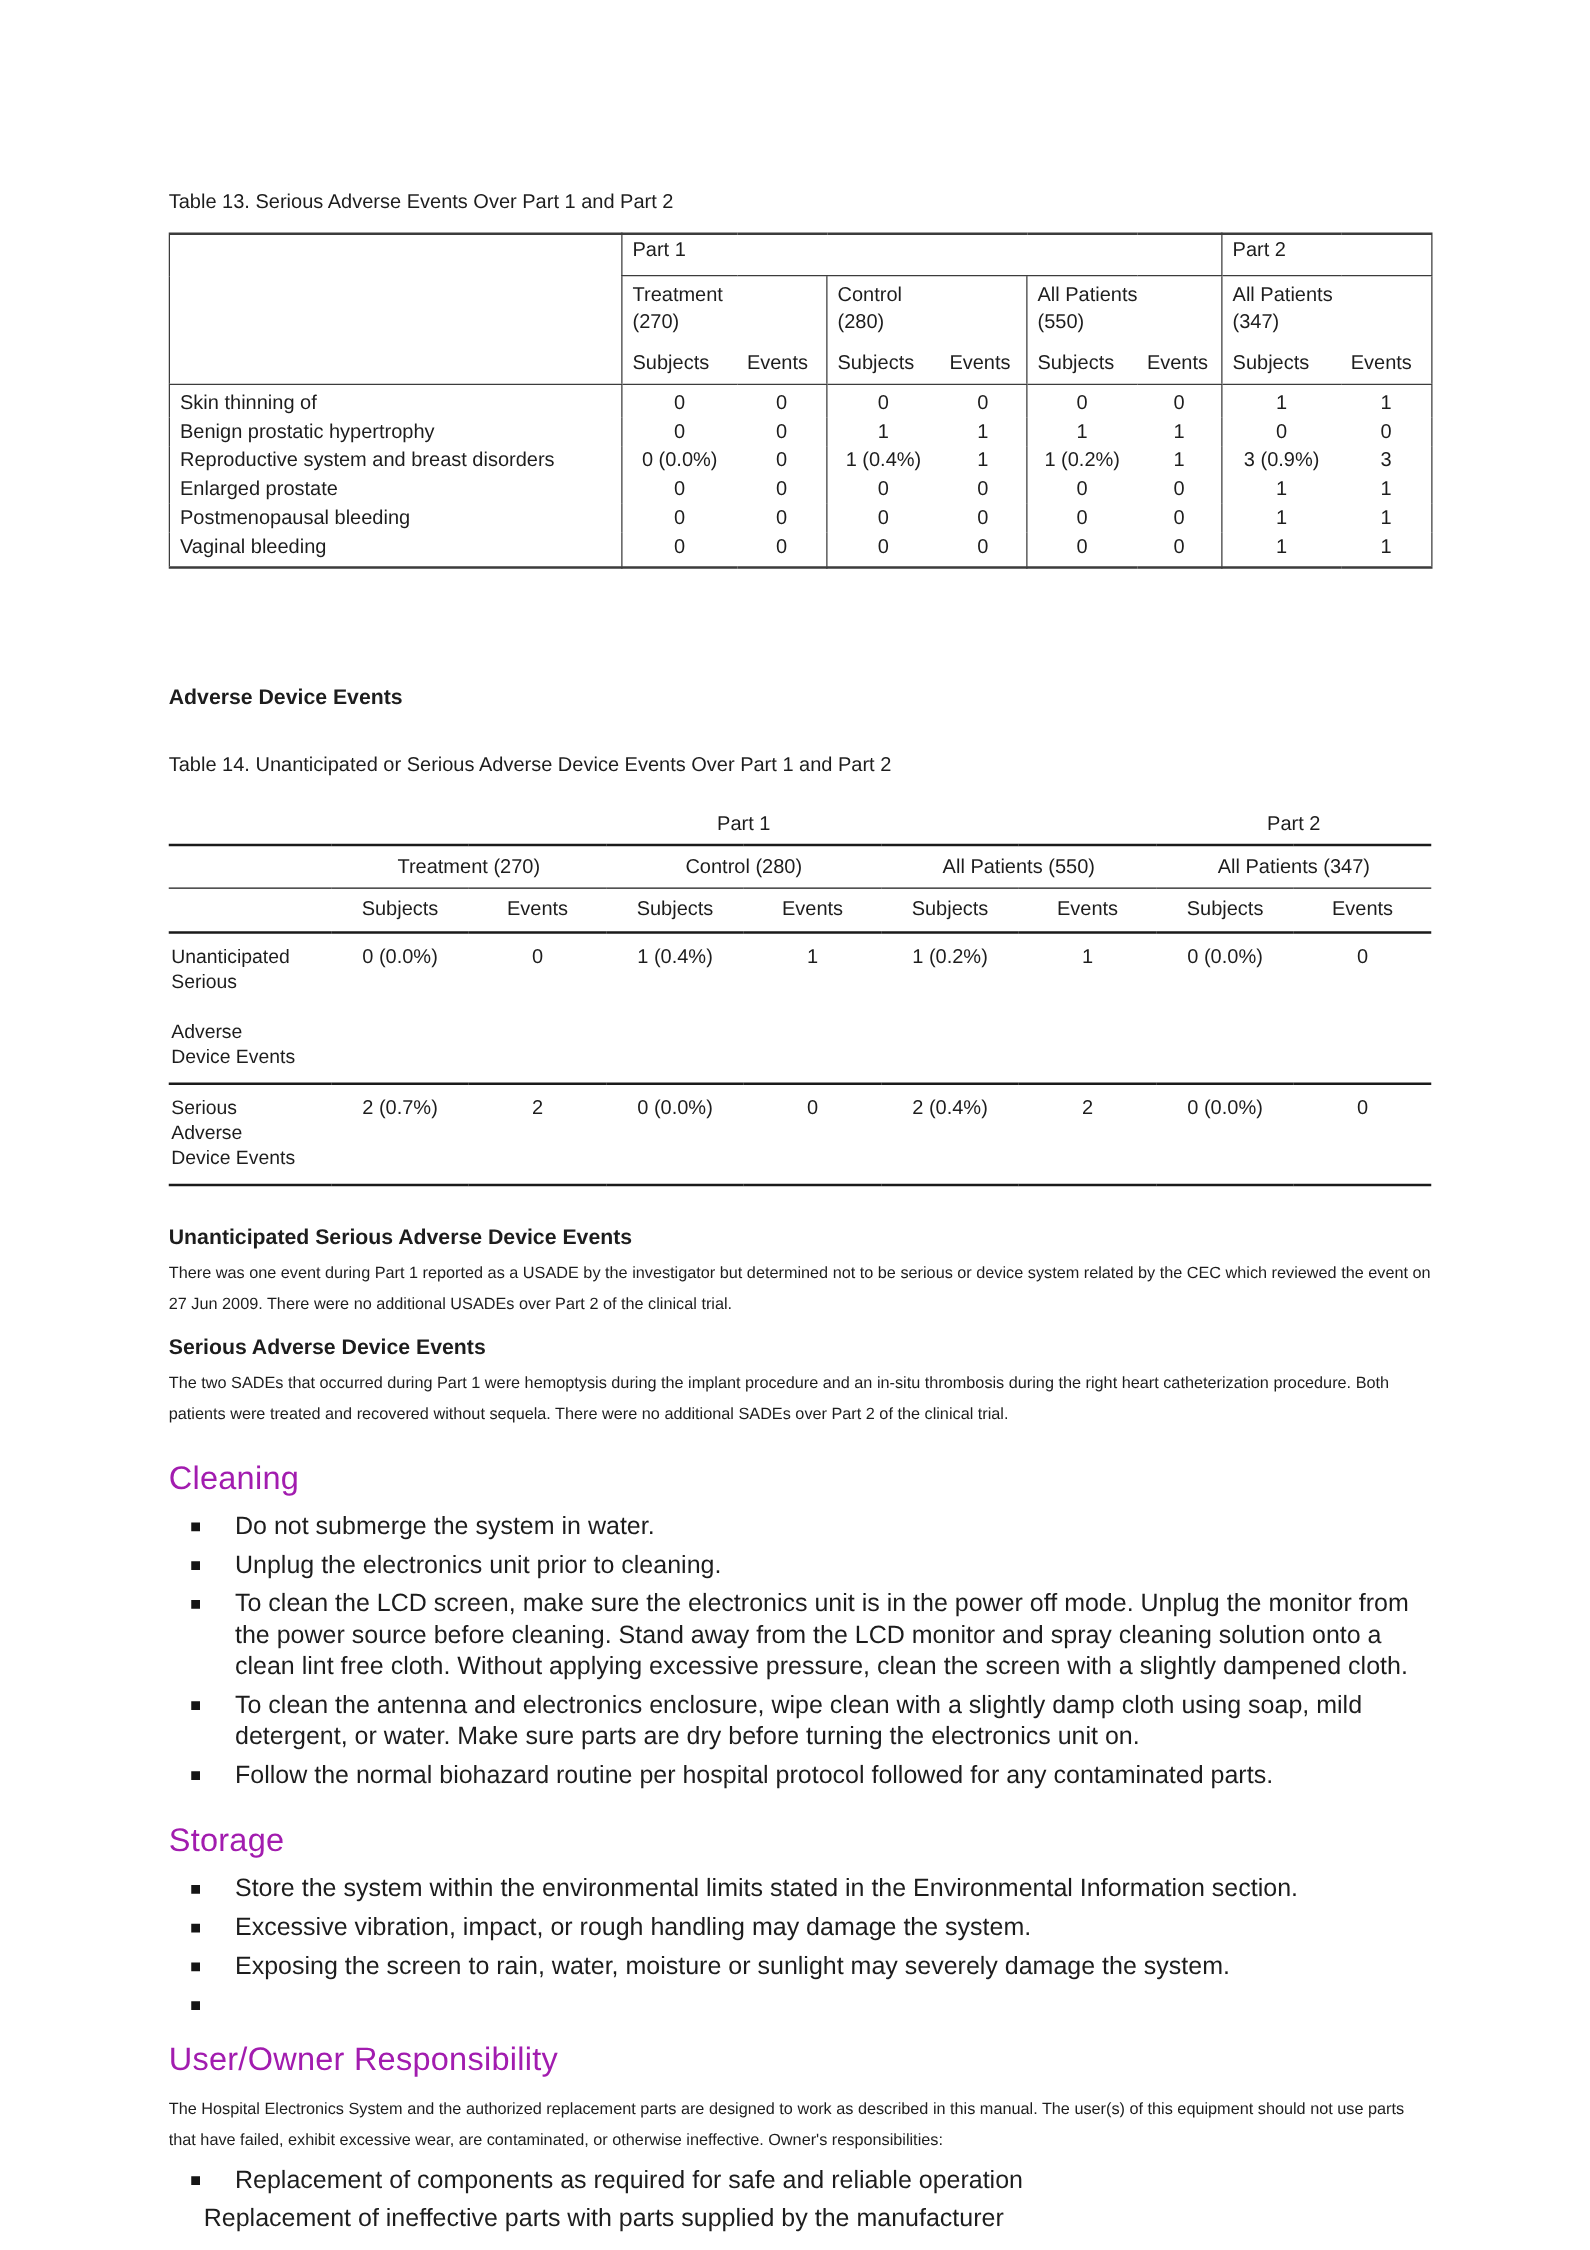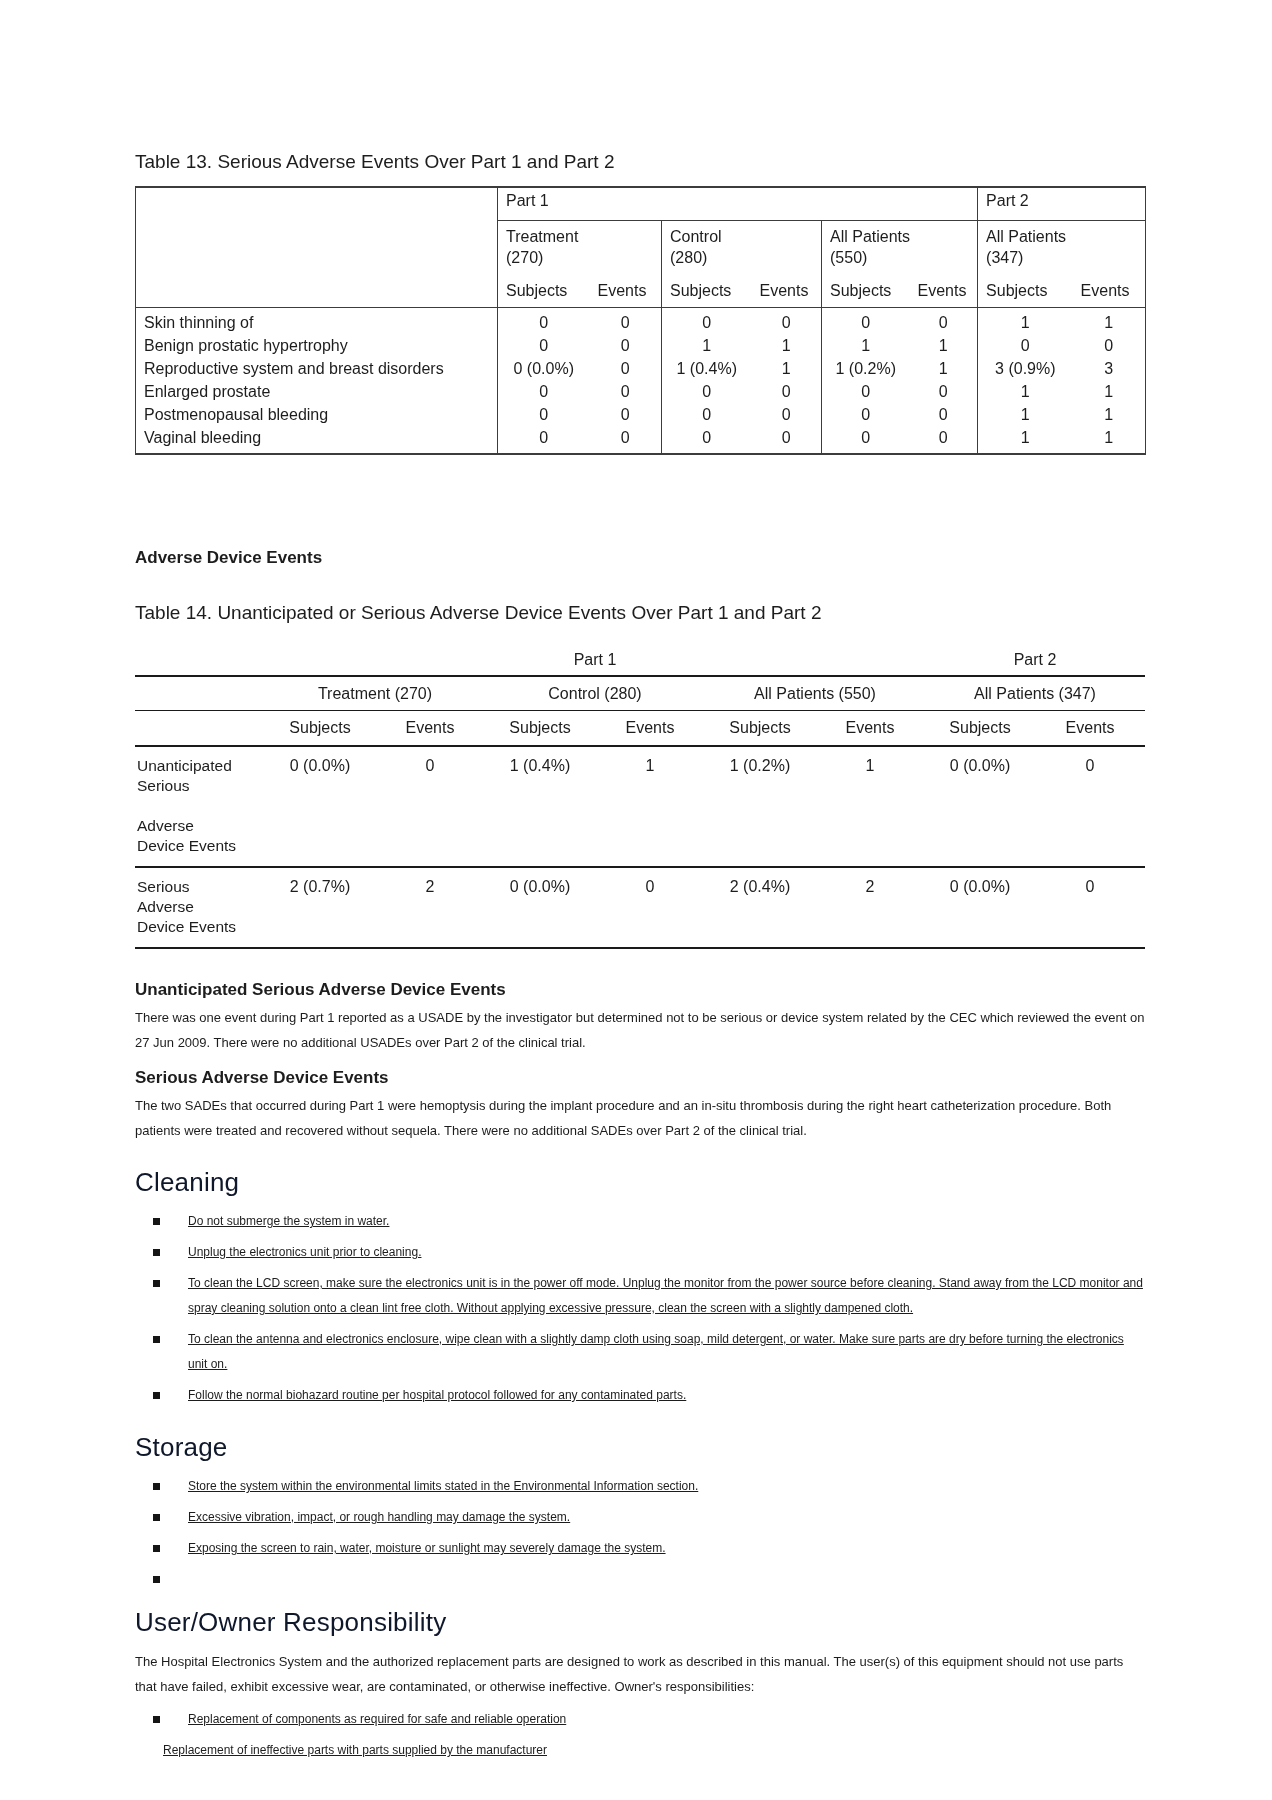--- a/index.html
+++ b/index.html
@@ -3,21 +3,21 @@
 <meta charset="utf-8">
 <style>
   html,body { margin:0; padding:0; background:#ffffff; }
   .page {
     position:relative; width:1272px; height:1800px; background:#ffffff;
     font-family:"Liberation Sans", sans-serif; color:#1d1d1d;
     overflow:hidden;
   }
   .content { position:absolute; left:135px; top:152px; width:1010px; }
 
-  .caption { font-size:19px; line-height:20px; margin:0 0 14px 0; }
+  .caption { font-size:16px; line-height:20px; margin:0 0 14px 0; }
   .caption14 { margin:34px 0 26px 0; }
 
   
   table.t13 {
     width:1010px; border-collapse:collapse; table-layout:fixed;
     font-size:16px; color:#1d1d1d;
     border:1px solid #3c3c3c; border-top:2px solid #3c3c3c; border-bottom:2px solid #3c3c3c;
   }
   .t13 td, .t13 th { font-weight:normal; text-align:left; vertical-align:top; padding:0; }
   .t13 .gs { border-left:1px solid #3c3c3c; }           
@@ -39,23 +39,23 @@
   .t14 .r2 td { text-align:center; padding:8px 0 7px 0; border-bottom:1px solid #1a1a1a; }
   .t14 .r3 td { text-align:center; padding:8px 0 8px 0; border-bottom:2px solid #1a1a1a; }
   .t14 .dr td { text-align:center; padding:9px 0 10px 0; line-height:20px; border-bottom:2px solid #1a1a1a; }
   .t14 .dr td.lbl { text-align:left; white-space:pre-line; padding-left:2px; font-size:15.5px; }
 
   
   h3.sub { font-size:17px; font-weight:bold; margin:92px 0 0 0; line-height:22px; }
   h4.sub2 { font-size:17px; font-weight:bold; margin:30px 0 4px 0; line-height:22px; }
   h4.sub2.tight { margin-top:12px; }
   p.body { font-size:13px; line-height:25px; margin:0; }
-  h1.big { font-size:26px; font-weight:400; letter-spacing:0.2px; margin:22px 0 10px 0; line-height:34px; color:#0f172a; }
+  h1.big { font-size:26px; font-weight:400; letter-spacing:0.2px; margin:22px 0 10px 0; line-height:34px; color:#a21caf; }
   ul.blist { list-style:none; margin:0 0 4px 0; padding:0; }
-  ul.blist li { display:flex; margin:0 0 6px 0; font-size:12px; line-height:25px;text-decoration:underline; }
+  ul.blist li { display:flex; margin:0 0 6px 0; font-size:20px; line-height:25px; }
   .blt { flex:none; width:7px; height:7px; background:#151515; margin:9px 0 0 18px; }
   .btx { margin-left:28px; }
   p.intro { margin:0 0 8px 0; }
 
   .footer { position:absolute; top:1840px; left:498px; width:110px; text-align:center; font-size:15px; }
 </style>
 </head>
 <body>
 
 <div class="page">

